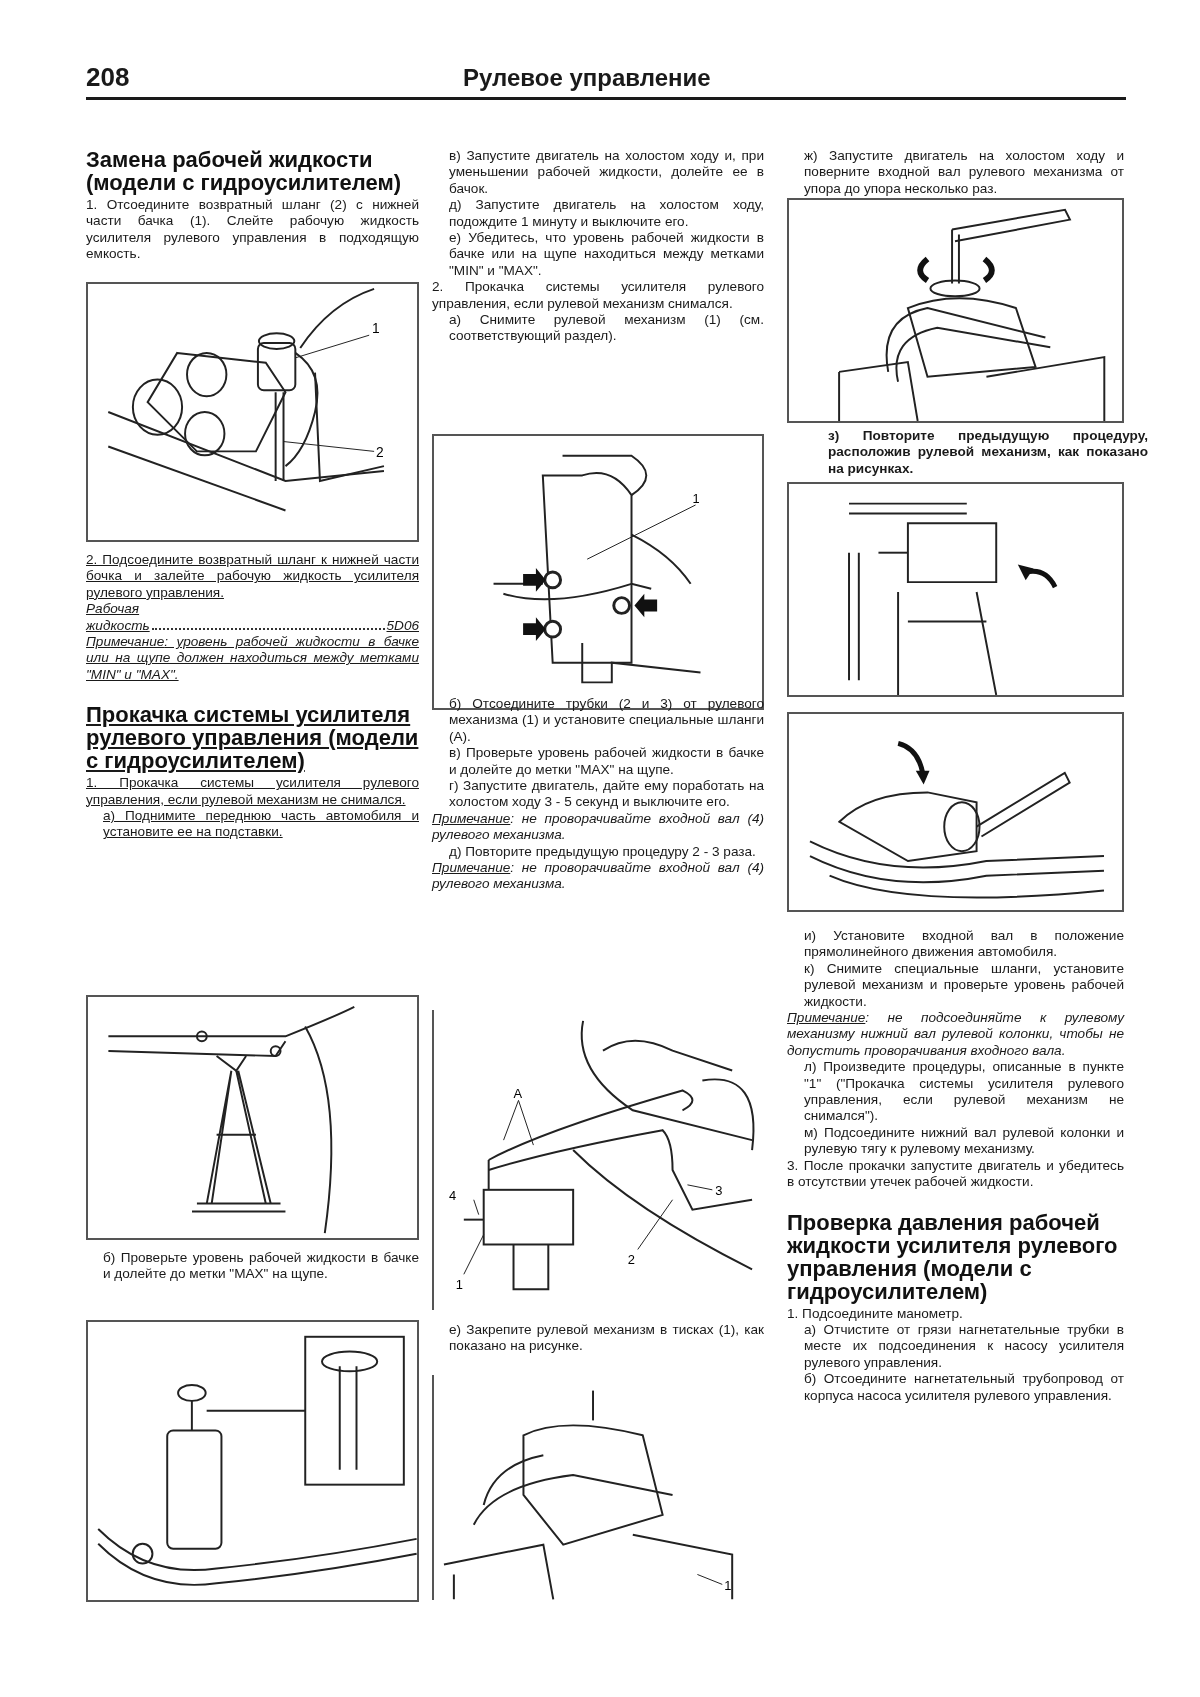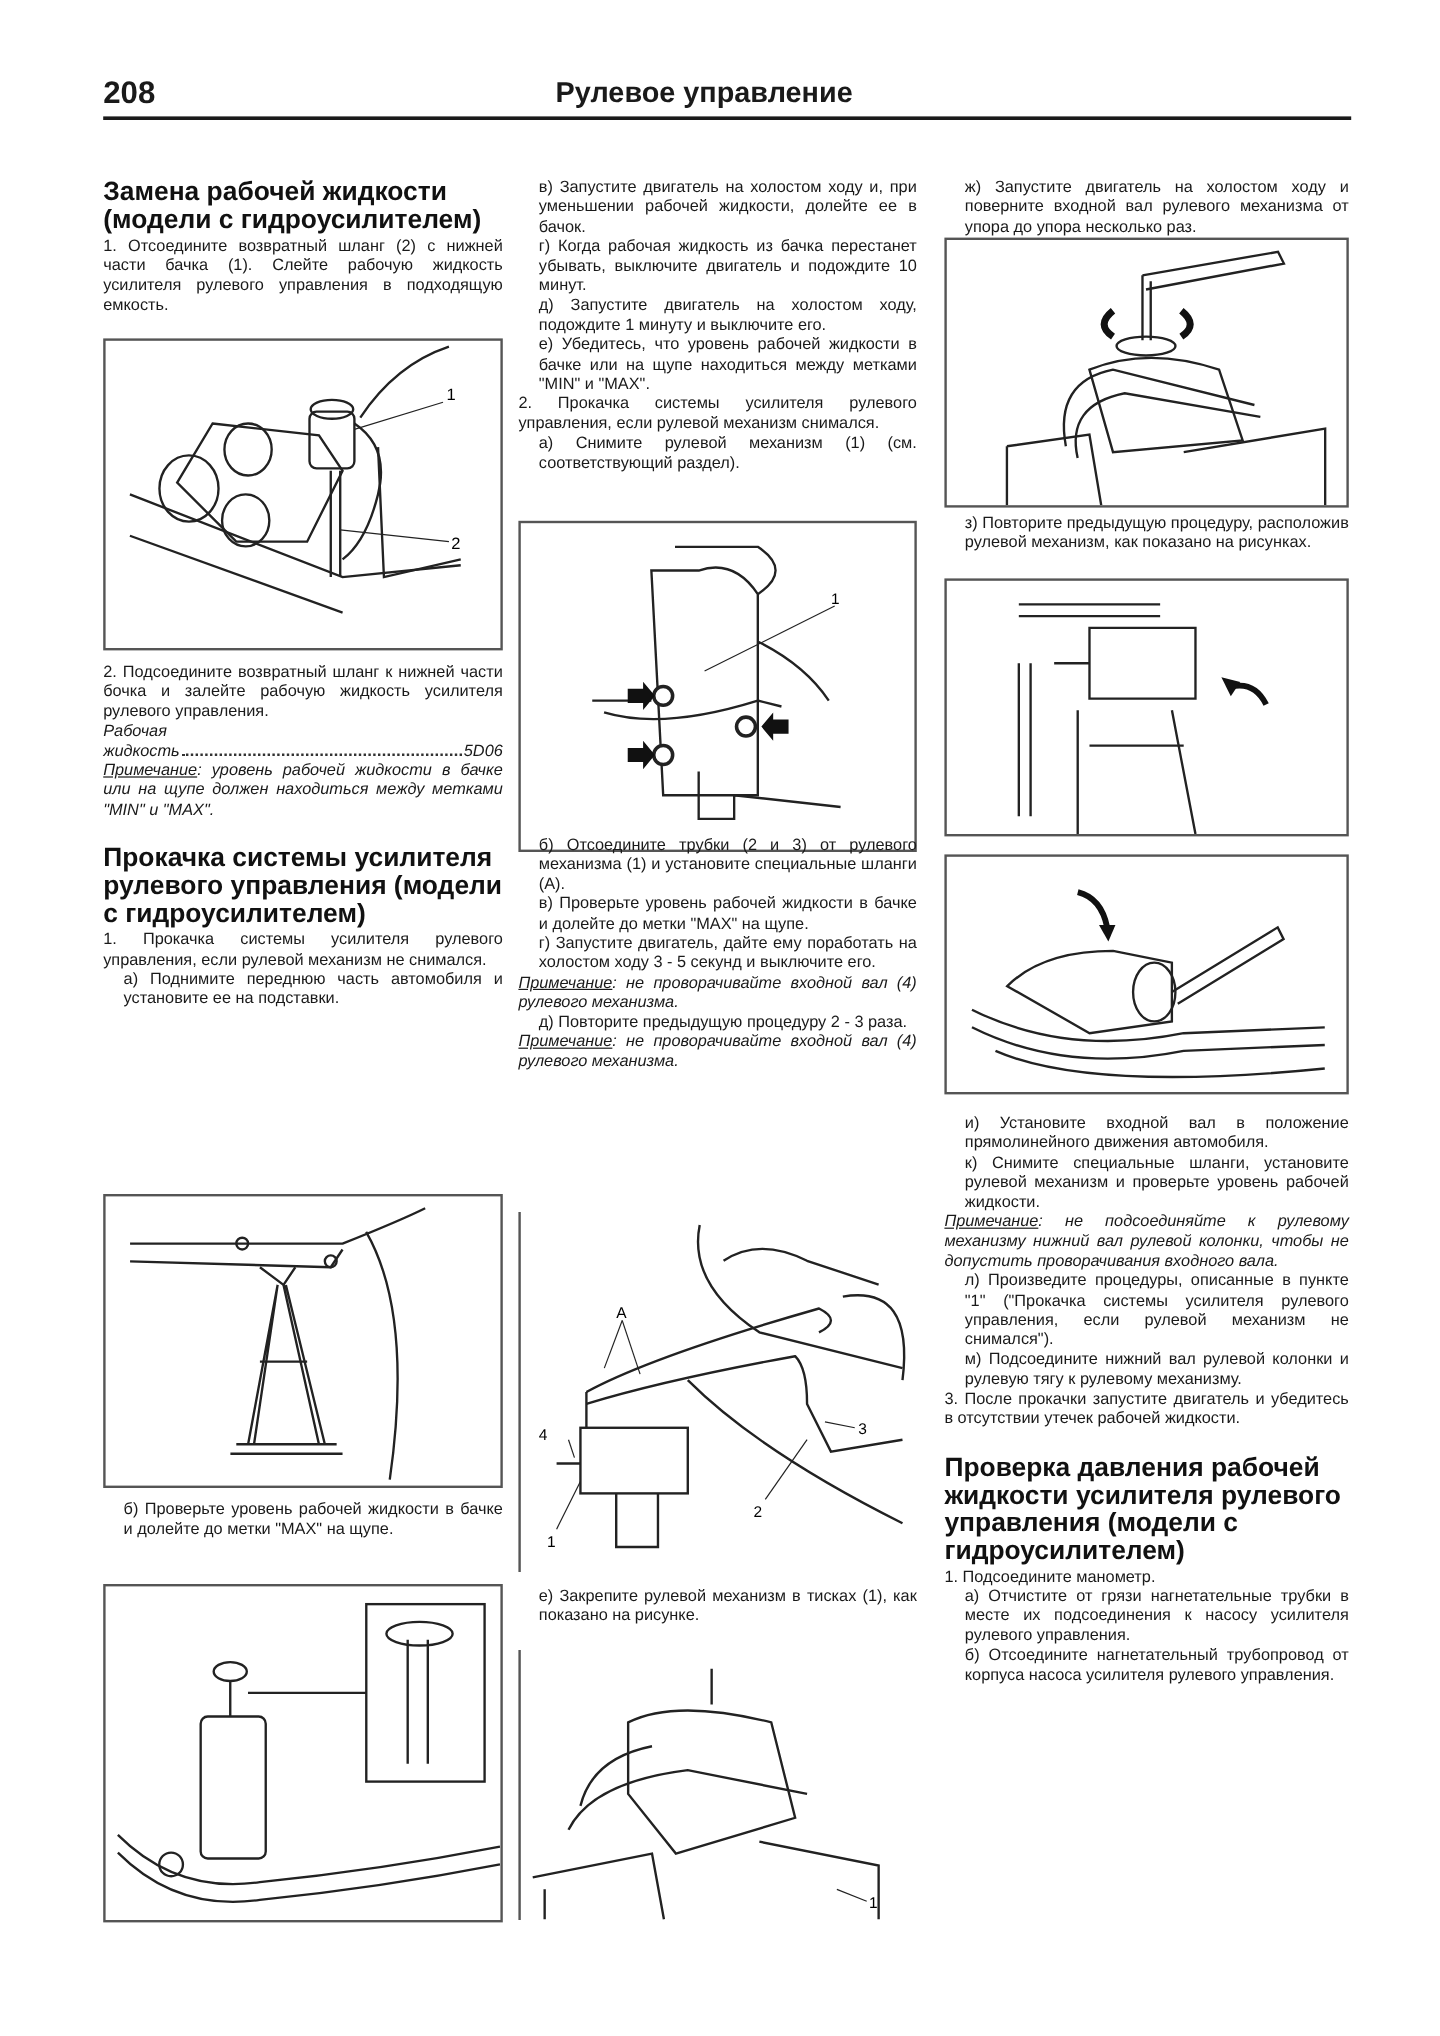--- a/index.html
+++ b/index.html
@@ -58,21 +58,21 @@
     </g>
     <g stroke="#222" stroke-width="1">
       <line x1="210" y1="75" x2="285" y2="52"></line>
       <line x1="198" y1="160" x2="290" y2="170"></line>
     </g>
     <text x="288" y="50" font-size="14" font-family="Liberation Sans, sans-serif">1</text>
     <text x="292" y="176" font-size="14" font-family="Liberation Sans, sans-serif">2</text>
   </svg>
 </div>
 
-<div class="txt" style="left:86px; top:552px; width:333px;">
+<div class="txt" style="left:86px; top:552px; width:333px;text-decoration:underline;">
   <p>2. Подсоедините возвратный шланг к нижней части бочка и залейте рабочую жидкость усилителя рулевого управления.</p>
   <div class="spec">
       <span>Рабочая</span>
     </div>
   <div class="spec">
     <span>жидкость</span>
     <span class="dots"></span>
     <span>5D06</span>
   </div>
   <p class="note"><span class="u">Примечание</span><span>: уровень рабочей жидкости в бачке или на щупе должен находиться между метками "MIN" и "MAX".</span></p>
@@ -113,21 +113,20 @@
       <path d="M120 90 L220 90"></path>
       <path d="M10 210 Q60 260 130 250 Q230 240 333 220"></path>
       <path d="M10 225 Q60 275 130 265 Q230 255 333 235"></path>
       <circle cx="55" cy="235" r="10"></circle>
     </g>
   </svg>
 </div>
 
 <div class="col c2">
   <p class="ind">в) Запустите двигатель на холостом ходу и, при уменьшении рабочей жидкости, долейте ее в бачок.</p>
-  <p class="ind">г) Когда рабочая жидкость из бачка перестанет убывать, выключите двигатель и подождите 10 минут.</p>
   <p class="ind">д) Запустите двигатель на холостом ходу, подождите 1 минуту и выключите его.</p>
   <p class="ind">е) Убедитесь, что уровень рабочей жидкости в бачке или на щупе находиться между метками "MIN" и "MAX".</p>
   <p>2. Прокачка системы усилителя рулевого управления, если рулевой механизм снимался.</p>
   <p class="ind">а) Снимите рулевой механизм (1) (см. соответствующий раздел).</p>
 </div>
 
 <div class="fig" style="left:432px; top:434px; width:332px; height:276px;">
   <svg viewBox="0 0 332 276">
     <g fill="none" stroke="#222" stroke-width="2">
       <path d="M110 40 L120 230 L200 230 L200 60 Q180 30 150 40 Z"></path>
@@ -226,21 +225,21 @@
       <path d="M50 175 L120 165 L130 225 M50 175 L50 225"></path>
       <path d="M200 180 L320 160 L320 225"></path>
     </g>
     <g fill="none" stroke="#111" stroke-width="6">
       <path d="M140 60 Q125 72 140 82"></path>
       <path d="M198 60 Q213 72 198 82"></path>
     </g>
   </svg>
 </div>
 
-<div class="txt" style="left:787px; top:428px; width:337px;">
+<div class="txt" style="left:811px; top:428px; width:337px;font-weight:bold;">
   <p class="ind">з) Повторите предыдущую процедуру, расположив рулевой механизм, как показано на рисунках.</p>
 </div>
 
 <div class="fig" style="left:787px; top:482px; width:337px; height:215px;">
   <svg viewBox="0 0 337 215">
     <g fill="none" stroke="#222" stroke-width="2">
       <path d="M60 20 L180 20 M60 30 L180 30"></path>
       <path d="M120 40 L210 40 L210 100 L120 100 Z"></path>
       <path d="M90 70 L120 70"></path>
       <path d="M60 70 L60 200 M70 70 L70 200"></path>

